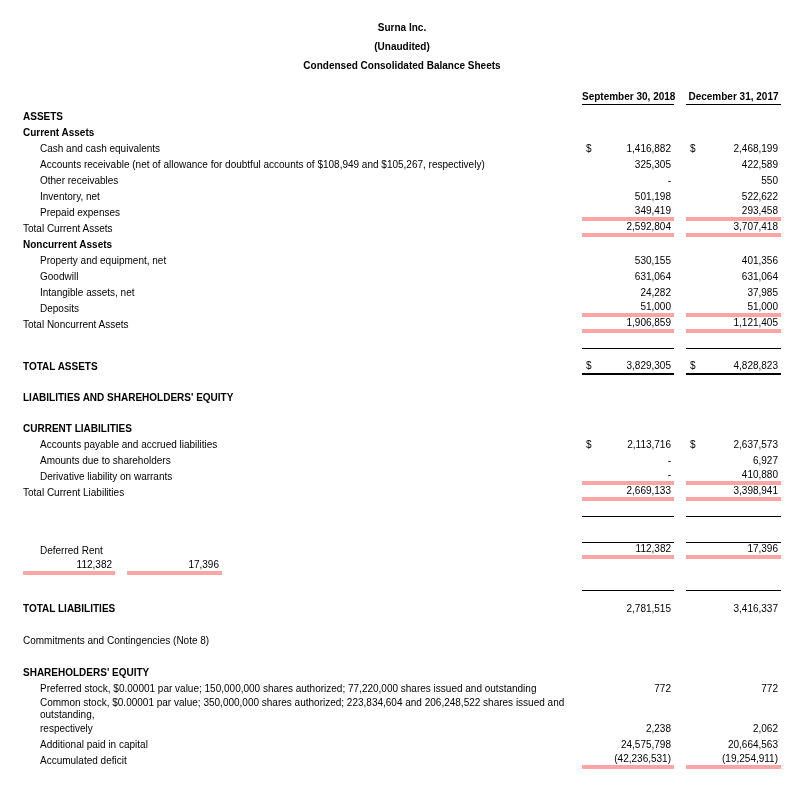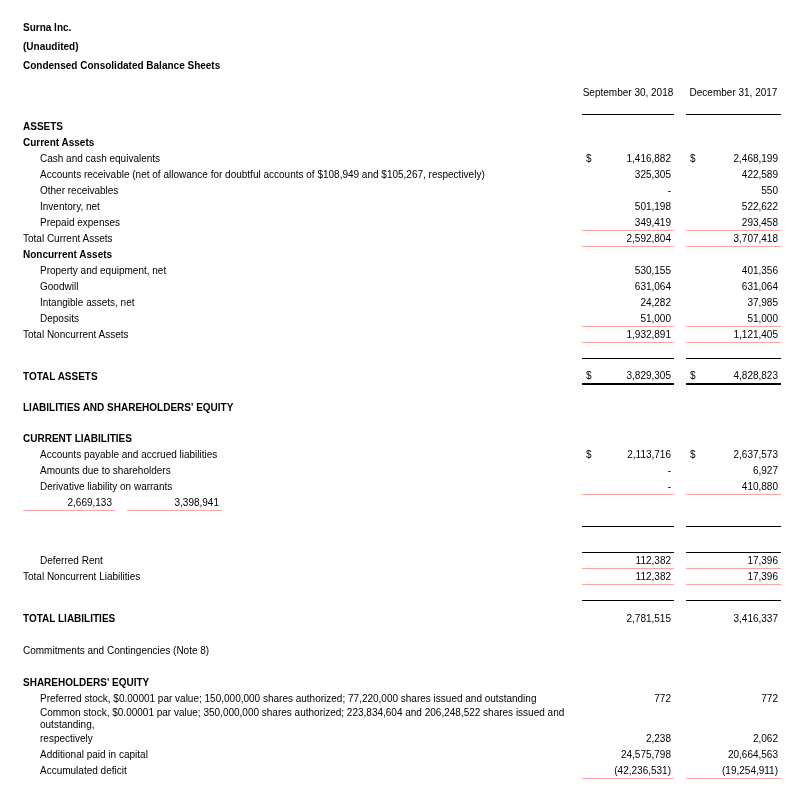--- a/index.html
+++ b/index.html
@@ -2,39 +2,39 @@
 <html><head>
 <meta charset="utf-8">
 <style>
   html,body{margin:0;padding:0;background:#ffffff;}
   body{
     width:791px;height:801px;overflow:hidden;
     font-family:"Liberation Sans","DejaVu Sans",sans-serif;
     font-size:10px;color:#000;
   }
   .page{padding:10px 10px 0 23px;box-sizing:border-box;width:791px;}
-  .titles{font-weight:bold;line-height:19px;padding-top:8px;}
+  .titles{text-align:center;font-weight:bold;line-height:19px;padding-top:8px;}
   .table{margin-top:12px;}
   .row{display:flex;align-items:stretch;min-height:16px;}
   .label{flex:1;display:flex;align-items:center;line-height:12px;}
   .label.ind{padding-left:17px;}
   .b{font-weight:bold;}
   .val{width:92px;box-sizing:border-box;display:flex;align-items:center;
        padding:0 3px 1px 4px;}
   .row .val.c2{width:95px;}
   .colgap{width:12px;}
   .num{margin-left:auto;white-space:nowrap;}
   .dollar{margin-right:auto;}
-  .ru{border-bottom:1px solid #fca5a5;}
+  .ru{border-bottom:4px solid #fca5a5;}
   .rt{border-bottom:2.5px solid #000;}
   .line-row{height:8px;}
   .line-row .val{border-bottom:1px solid #000;padding:0;}
   .header-row{margin-bottom:4px;min-height:18px;align-items:flex-end;}
-  .col-head{width:92px;box-sizing:border-box;text-align:center;font-weight:normal;
-            border-bottom:1px solid #000;padding-bottom:16px;white-space:nowrap;}
+  .col-head{width:92px;box-sizing:border-box;text-align:center;font-weight:bold;
+            border-bottom:1px solid #000;padding-bottom:2px;white-space:nowrap;}
   .col-head.c2{width:95px;}
   .gap{width:100%;}
 </style>
 </head>
 <body>
 
 <div class="page">
   <div class="titles">
     <div>Surna Inc.</div>
     <div>(Unaudited)</div>
@@ -177,21 +177,21 @@
             <span class="num">51,000</span>
           </div>
           <div class="colgap"></div>
           <div class="val c2 ru">
             <span class="num">51,000</span>
           </div>
         </div>
         <div class="row">
           <div class="label">Total Noncurrent Assets</div>
           <div class="val ru">
-            <span class="num">1,932,891</span>
+            <span class="num">1,906,859</span>
           </div>
           <div class="colgap"></div>
           <div class="val c2 ru">
             <span class="num">1,121,405</span>
           </div>
         </div>
         <div class="row line-row">
           <div class="label"></div>
           <div class="val"></div>
           <div class="colgap"></div>
@@ -258,20 +258,21 @@
           <div class="label ind">Derivative liability on warrants</div>
           <div class="val ru">
             <span class="num">-</span>
           </div>
           <div class="colgap"></div>
           <div class="val c2 ru">
             <span class="num">410,880</span>
           </div>
         </div>
         <div class="row">
+          <div class="label">Total Current Liabilities</div>
           <div class="val ru">
             <span class="num">2,669,133</span>
           </div>
           <div class="colgap"></div>
           <div class="val c2 ru">
             <span class="num">3,398,941</span>
           </div>
         </div>
         <div class="row line-row">
           <div class="label"></div>
@@ -290,21 +291,20 @@
           <div class="label ind">Deferred Rent</div>
           <div class="val ru">
             <span class="num">112,382</span>
           </div>
           <div class="colgap"></div>
           <div class="val c2 ru">
             <span class="num">17,396</span>
           </div>
         </div>
         <div class="row">
-          <div class="label">Total Noncurrent Liabilities</div>
           <div class="val ru">
             <span class="num">112,382</span>
           </div>
           <div class="colgap"></div>
           <div class="val c2 ru">
             <span class="num">17,396</span>
           </div>
         </div>
         <div class="row line-row">
           <div class="label"></div>

